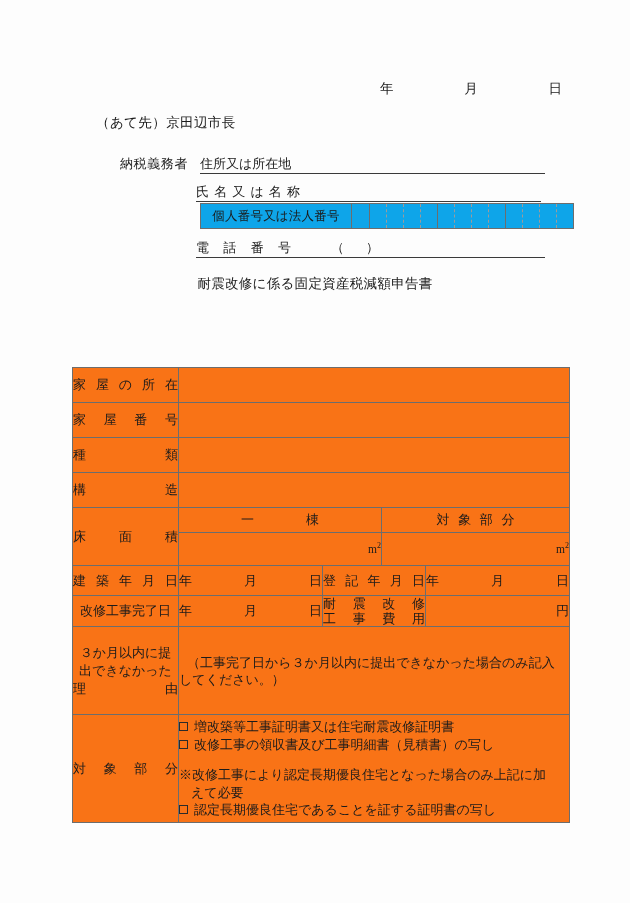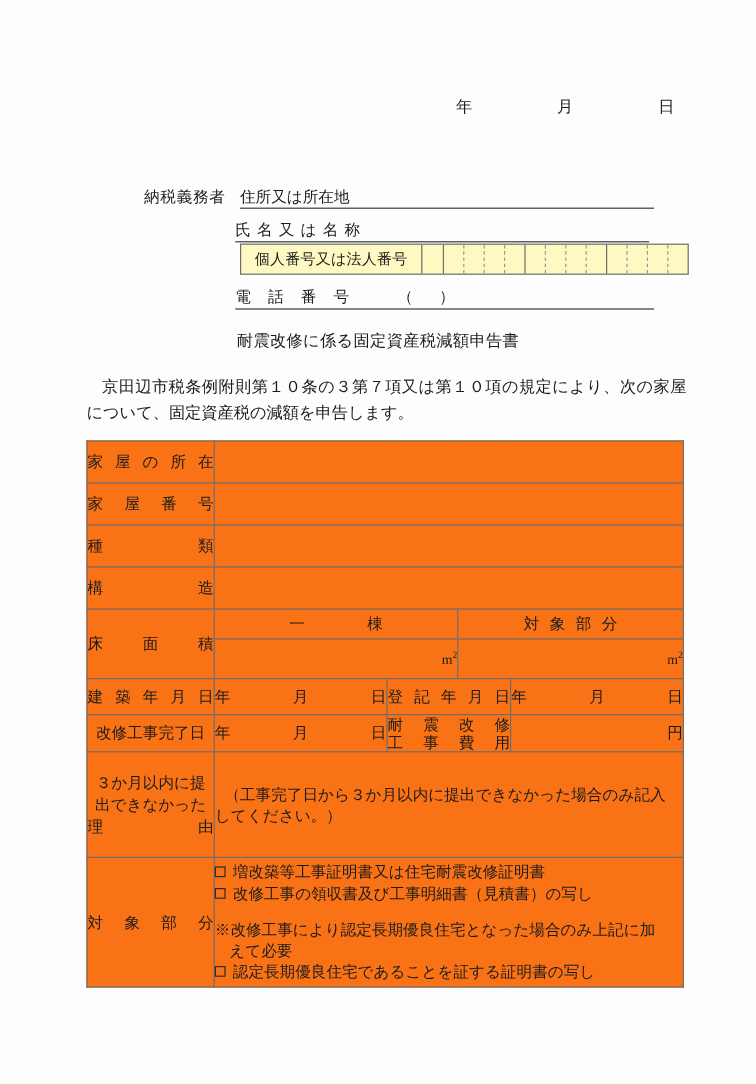--- a/index.html
+++ b/index.html
@@ -93,21 +93,21 @@
   }
 
   
   .num-table {
     position: absolute;
     left: 200px; top: 203px;
     height: 26px;
     display: flex;
     border: 1px solid #6d6d6d;
     box-sizing: border-box;
-    background: #fef9c3;
+    background: #0ea5e9;
   }
   .num-caption {
     width: 150px;
     display: flex;
     align-items: center;
     justify-content: center;
     font-size: 12.5px;
     border-right: 1px solid #6d6d6d;
     letter-spacing: 0.2px;
     white-space: nowrap;
@@ -275,20 +275,21 @@
 
 <div class="page">
 
 
   <div class="date-line">
     <span>年</span>
     <span>月</span>
     <span>日</span>
   </div>
 
+  <div class="addressee">（あて先）京田辺市長</div>
 
   <div class="taxpayer-label">納税義務者</div>
 
   <div class="underline-row u-name">
     <span class="just6" style="width:104px">氏名又は名称</span>
   </div>
 
   <div class="underline-row u-addr">
     <span>住所又は所在地</span>
   </div>
@@ -317,21 +318,20 @@
   </div>
 
   <div class="underline-row u-tel">
     <span class="just6 tel-label">電話番号</span>
     <span class="tel-paren">
       <span>（</span><span>）</span>
     </span>
   </div>
 
   <div class="doc-title">耐震改修に係る固定資産税減額申告書</div>
-  <div class="intro">京田辺市税条例附則第１０条の３第７項又は第１０項の規定により、次の家屋について、固定資産税の減額を申告します。</div>
 
   <table class="main-table">
     <colgroup>
       <col style="width:106px">
       <col style="width:144px">
       <col style="width:59px">
       <col style="width:44px">
       <col style="width:144px">
     </colgroup>
     <tbody>

